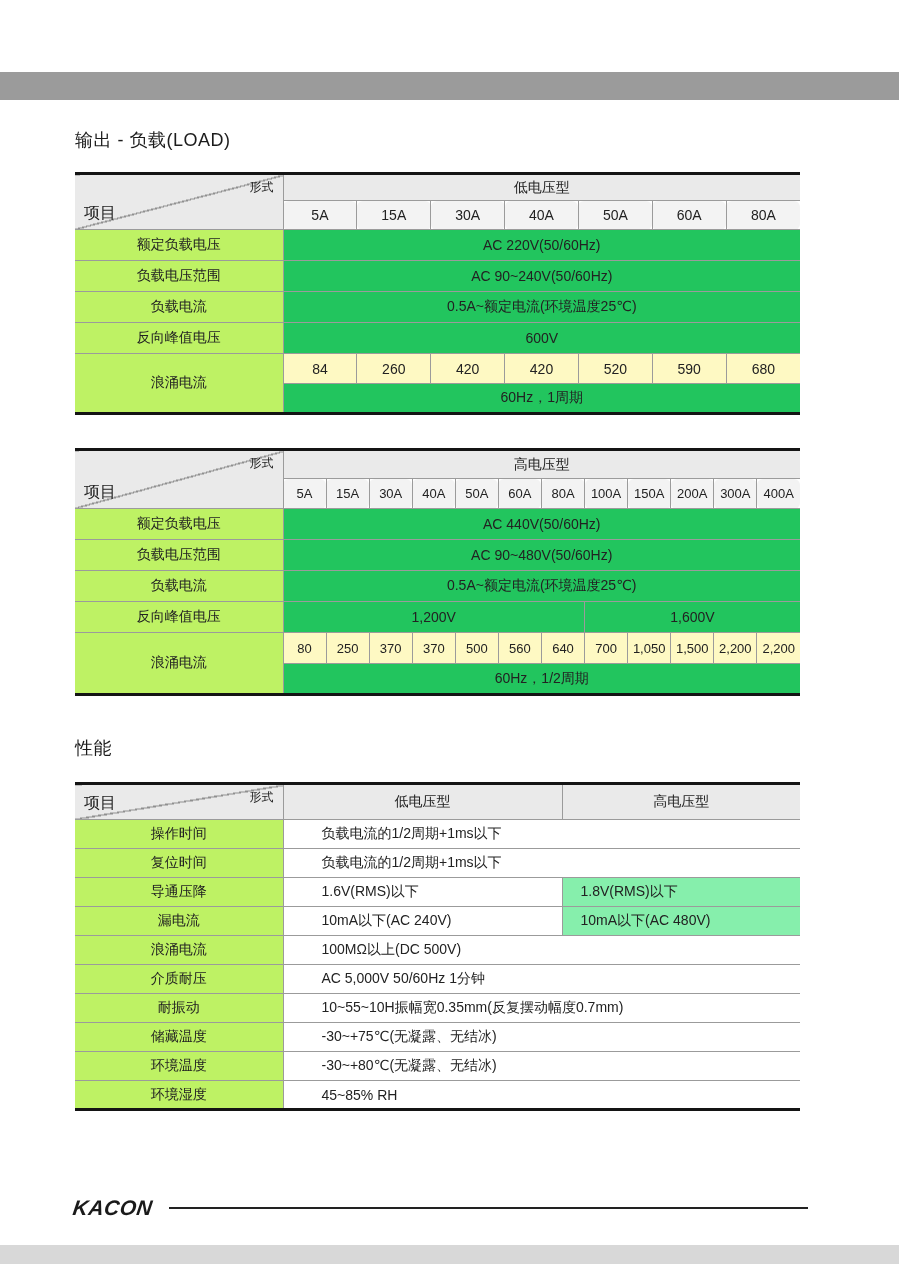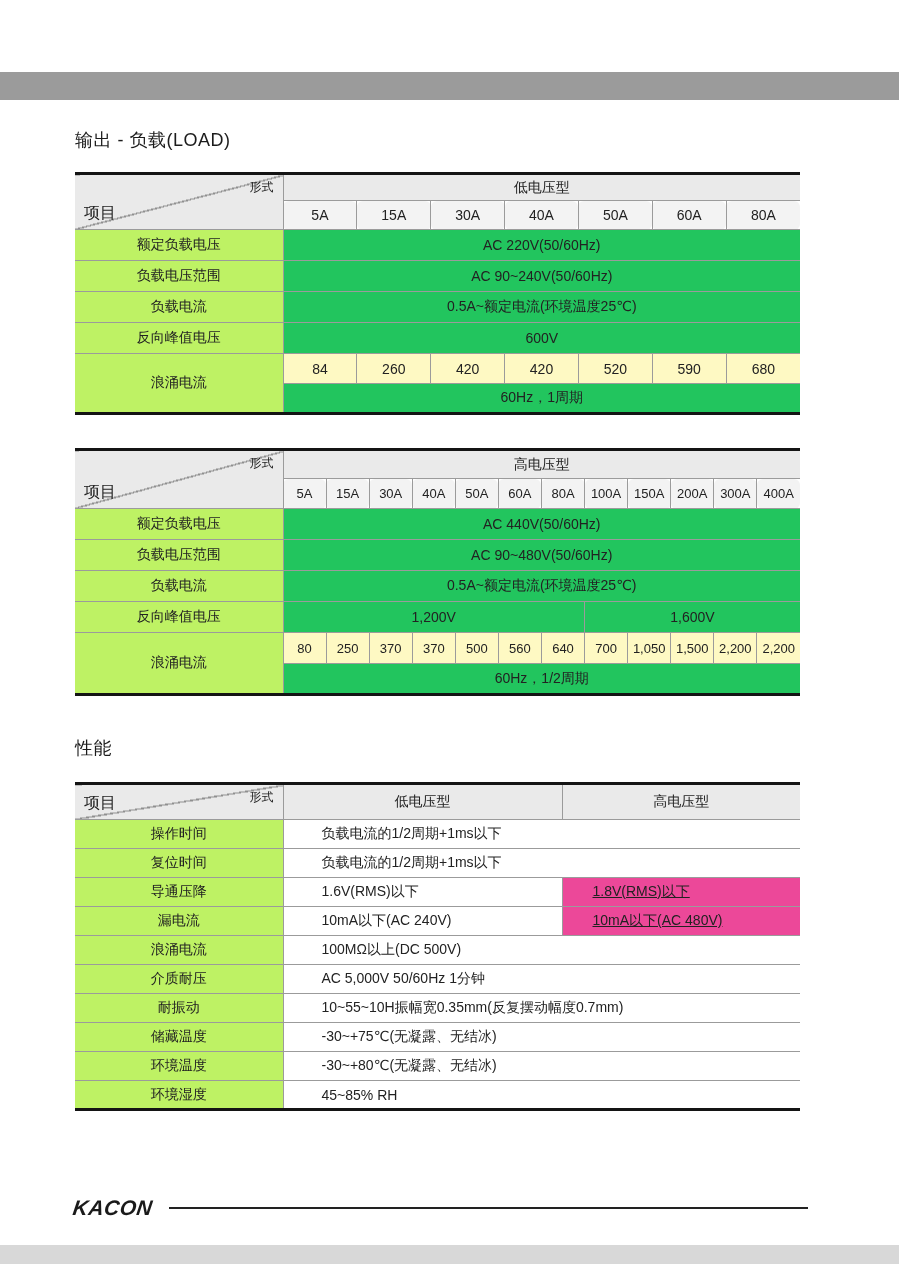--- a/index.html
+++ b/index.html
@@ -55,21 +55,21 @@
 
   td.ghead{background:#eaeaea;font-size:14px;}
   td.amp{background:#f3f3f3;font-size:14px;border-radius:6px;}
   #table-high td.amp{font-size:13px;}
   td.lbl{text-align:left;padding-left:10px;background:#bef264;}
   td.val{background:#22c55e;}
   td.num{background:#fef9c3;}
   #table-high td.num{font-size:13px;}
   #table-perf td.vspan{text-align:left;padding-left:38px;background:#fff;}
   #table-perf td.vlow{text-align:left;padding-left:38px;background:#fff;}
-  #table-perf td.vhigh{text-align:left;padding-left:30px;background:#ec4899;text-decoration:underline;}
+  #table-perf td.vhigh{text-align:left;padding-left:18px;background:#86efac;}
   #table-perf td.hcol{background:#eaeaea;}
 
   .footer{position:absolute;left:73px;top:1196px;width:740px;height:24px;display:flex;align-items:center;}
   .logo{
     font-weight:800;font-style:italic;font-size:21px;letter-spacing:0.5px;
     transform:skewX(-8deg);color:#1a1a1a;flex:0 0 auto;
   }
   .footer-rule{flex:1 1 auto;height:2px;background:#222;margin-left:16px;margin-right:5px;}
 </style>
 </head>

